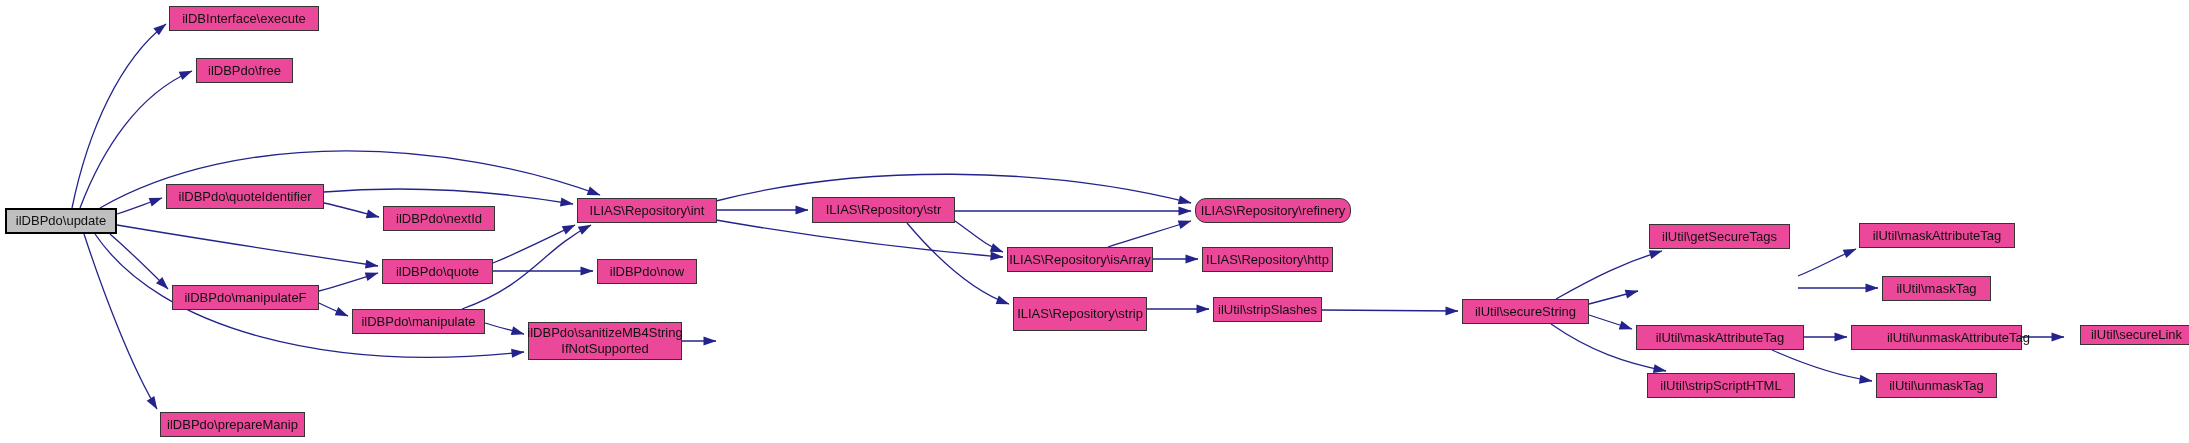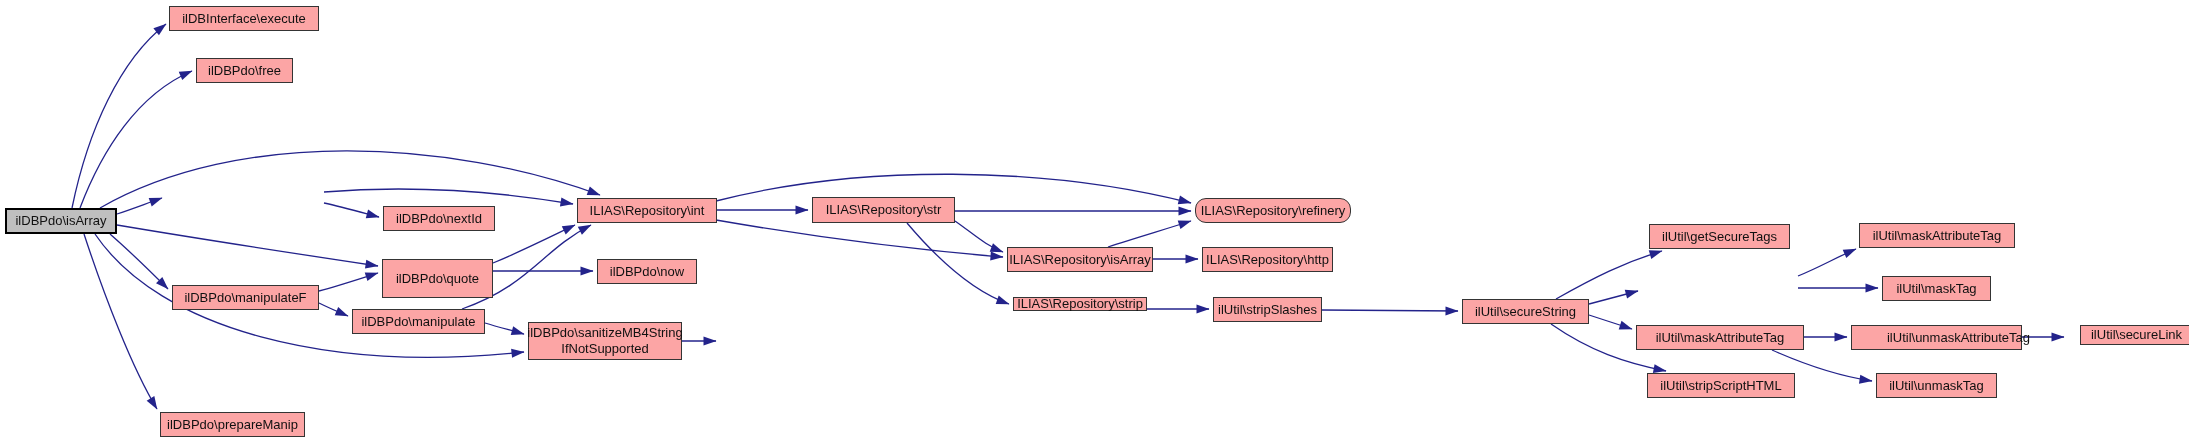--- a/index.html
+++ b/index.html
@@ -18,21 +18,21 @@
   #edges {
     position: absolute;
     left: 0; top: 0;
     width: 2189px;
     height: 443px;
   }
   #nodes { position: absolute; left: 0; top: 0; width: 100%; height: 100%; }
   .node {
     position: absolute;
     box-sizing: border-box;
-    background: #fca5a5;
+    background: #ec4899;
     border: 1.5px solid #343434;
     display: flex;
     flex-direction: column;
     align-items: center;
     justify-content: center;
     text-align: center;
     font-size: 13px;
     line-height: 1.2;
     color: #111111;
     white-space: nowrap;
@@ -87,38 +87,41 @@
       <path d="M1589,315 L1632,329" fill="none" stroke="#23238b" stroke-width="1.3" marker-end="url(#arrow)"></path>
       <path d="M1551,324 C1590,351 1625,363 1666,371" fill="none" stroke="#23238b" stroke-width="1.3" marker-end="url(#arrow)"></path>
       <path d="M1798,276 C1820,267 1835,258 1856,249" fill="none" stroke="#23238b" stroke-width="1.3" marker-end="url(#arrow)"></path>
       <path d="M1798,288 L1878,288" fill="none" stroke="#23238b" stroke-width="1.3" marker-end="url(#arrow)"></path>
       <path d="M1804,337 L1847,337" fill="none" stroke="#23238b" stroke-width="1.3" marker-end="url(#arrow)"></path>
       <path d="M1772,350 C1808,366 1838,376 1872,381" fill="none" stroke="#23238b" stroke-width="1.3" marker-end="url(#arrow)"></path>
       <path d="M2022,337 L2064,337" fill="none" stroke="#23238b" stroke-width="1.3" marker-end="url(#arrow)"></path>
     </svg>
   <div id="nodes">
       <div class="node hl" style="left: 5px; top: 208px; width: 112px; height: 26px;">
-        <span>ilDBPdo\isArray</span>
+        <span>ilDBPdo\update</span>
       </div>
       <div class="node" style="left: 169px; top: 6px; width: 150px; height: 25px;">
         <span>ilDBInterface\execute</span>
       </div>
       <div class="node" style="left: 196px; top: 58px; width: 97px; height: 25px;">
         <span>ilDBPdo\free</span>
+      </div>
+      <div class="node" style="left: 166px; top: 184px; width: 158px; height: 25px;">
+        <span>ilDBPdo\quoteIdentifier</span>
       </div>
       <div class="node" style="left: 383px; top: 206px; width: 112px; height: 25px;">
         <span>ilDBPdo\nextId</span>
       </div>
       <div class="node" style="left: 577px; top: 198px; width: 140px; height: 25px;">
         <span>ILIAS\Repository\int</span>
       </div>
       <div class="node" style="left: 812px; top: 197px; width: 143px; height: 26px;">
         <span>ILIAS\Repository\str</span>
       </div>
-      <div class="node" style="left: 382px; top: 259px; width: 111px; height: 39px;">
+      <div class="node" style="left: 382px; top: 259px; width: 111px; height: 25px;">
         <span>ilDBPdo\quote</span>
       </div>
       <div class="node" style="left: 597px; top: 259px; width: 100px; height: 25px;">
         <span>ilDBPdo\now</span>
       </div>
       <div class="node" style="left: 172px; top: 285px; width: 147px; height: 25px;">
         <span>ilDBPdo\manipulateF</span>
       </div>
       <div class="node" style="left: 352px; top: 309px; width: 133px; height: 25px;">
         <span>ilDBPdo\manipulate</span>
@@ -132,21 +135,21 @@
       </div>
       <div class="node" style="left: 1195px; top: 198px; width: 156px; height: 25px; border-radius: 11px;">
         <span>ILIAS\Repository\refinery</span>
       </div>
       <div class="node" style="left: 1007px; top: 247px; width: 146px; height: 25px; justify-content: center;">
         <span>ILIAS\Repository\isArray</span>
       </div>
       <div class="node" style="left: 1202px; top: 247px; width: 131px; height: 25px;">
         <span>ILIAS\Repository\http</span>
       </div>
-      <div class="node" style="left: 1013px; top: 297px; width: 134px; height: 14px;">
+      <div class="node" style="left: 1013px; top: 297px; width: 134px; height: 34px;">
         <span>ILIAS\Repository\strip</span>
       </div>
       <div class="node" style="left: 1213px; top: 297px; width: 109px; height: 25px;">
         <span>ilUtil\stripSlashes</span>
       </div>
       <div class="node" style="left: 1462px; top: 299px; width: 127px; height: 25px;">
         <span>ilUtil\secureString</span>
       </div>
       <div class="node" style="left: 1649px; top: 224px; width: 141px; height: 25px;">
         <span>ilUtil\getSecureTags</span>

